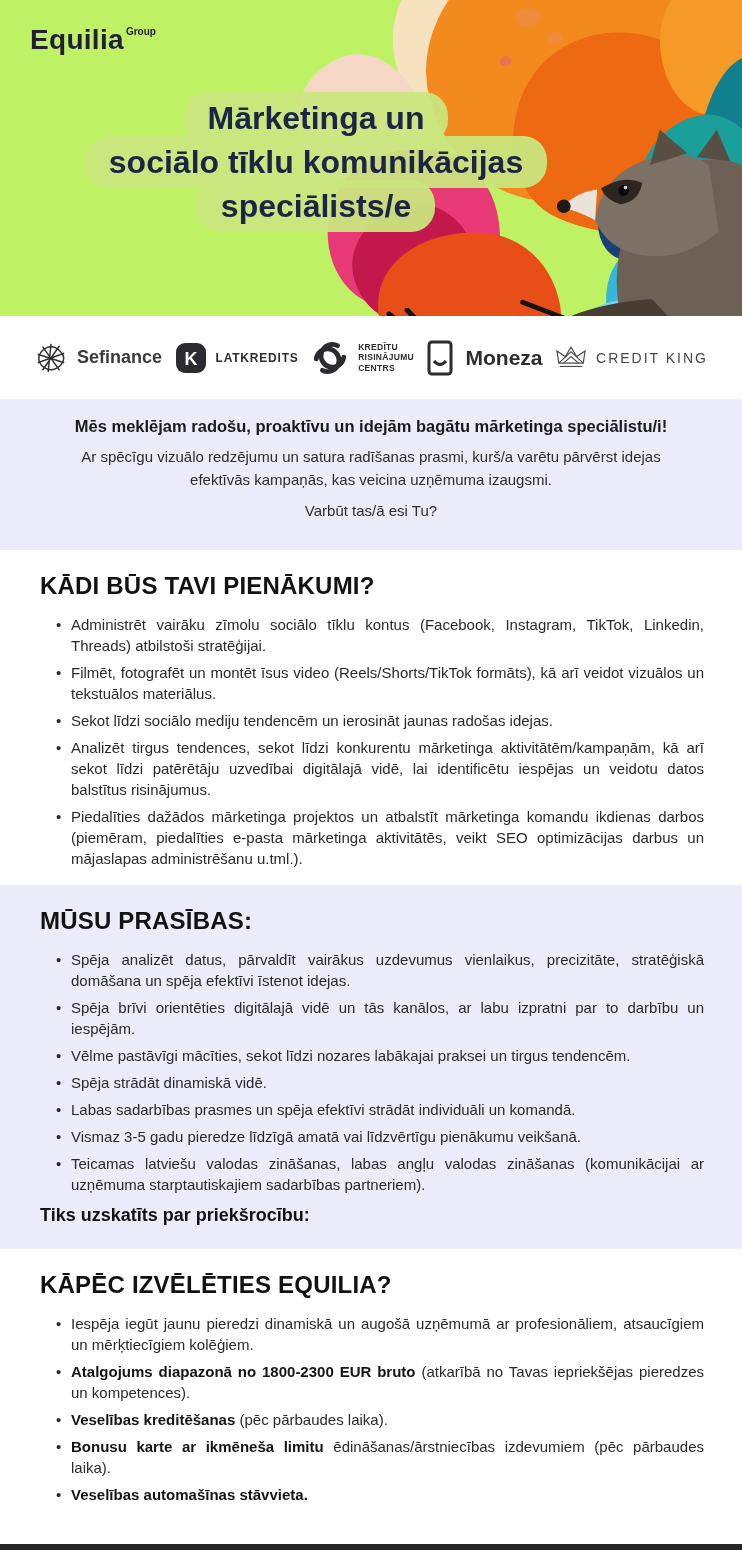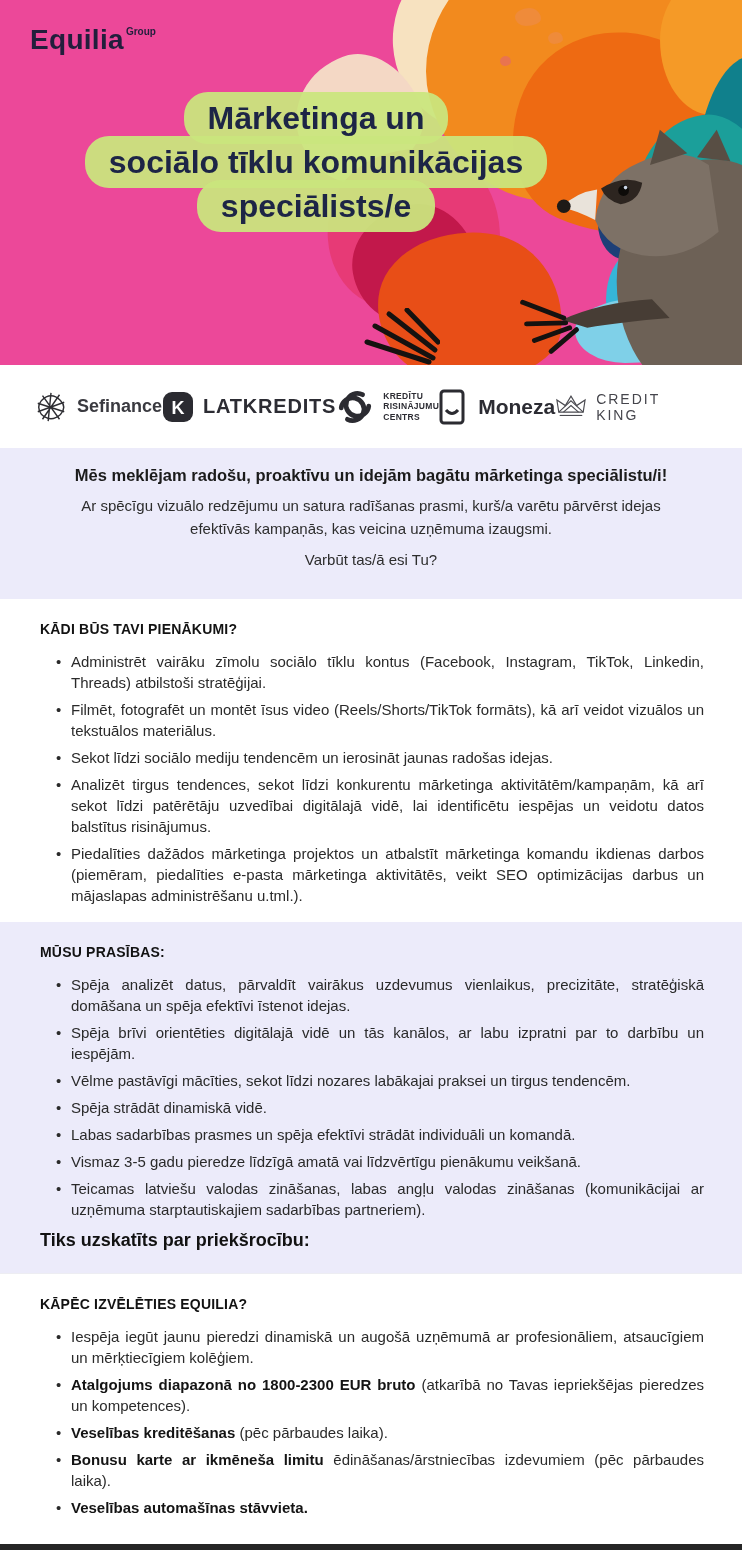--- a/index.html
+++ b/index.html
@@ -1,53 +1,53 @@
 <!DOCTYPE html>
 <html><head>
 <meta charset="utf-8">
 <style>
   html,body{margin:0;padding:0;background:#ffffff;}
   .page{position:relative;width:742px;height:1550px;overflow:hidden;background:#fff;
         font-family:"Liberation Sans",sans-serif;color:#262626;}
 
   
-  .hero{position:relative;height:365px;background:#ec4899;overflow:hidden;}
+  .hero{position:relative;height:316px;background:#bef264;overflow:hidden;}
   .brand{position:absolute;top:24px;left:30px;z-index:5;color:#221e3c;}
   .brand .brand-main{font-size:28px;font-weight:800;letter-spacing:.3px;}
   .brand .brand-sup{font-size:10px;font-weight:600;vertical-align:top;position:relative;top:2px;margin-left:2px;}
 
   .blob{position:absolute;border-radius:55% 45% 60% 40% / 50% 60% 40% 50%;}
 
   .title-stack{position:absolute;top:100px;left:0;width:608px;text-align:center;z-index:4;line-height:1;margin-left:12px;}
   .title-line{display:inline-block;background:rgba(202,229,125,.94);color:#1d2546;
               font-size:32px;font-weight:800;padding:10px 24px;border-radius:24px;margin-top:-8px;}
 
   .raccoon{position:absolute;right:-8px;top:68px;z-index:3;}
   .claws2{position:absolute;left:345px;top:308px;z-index:3;}
 
   
   .logos{height:83px;background:#fff;display:flex;align-items:center;justify-content:space-between;
          padding:0 34px;}
   .partner{display:flex;align-items:center;gap:9px;}
   .p-label{font-weight:700;font-size:18px;color:#3a3a40;}
-  .p-label.lk{font-size:20px;letter-spacing:.8px;font-weight:800;color:#2c2c33;}
+  .p-label.lk{font-size:12px;letter-spacing:.8px;font-weight:800;color:#2c2c33;}
   .p-label.moneza{font-size:21px;color:#2c2c33;}
   .p-label.ck{font-size:14px;font-weight:500;letter-spacing:2px;color:#45454c;}
   .krc-text{font-size:8.5px;font-weight:800;line-height:1.25;color:#2c2c33;letter-spacing:.3px;}
 
   
   .intro{background:#ecebfa;text-align:center;padding:18px 44px 16px;}
   .intro-h{font-size:16.5px;font-weight:800;color:#1b1b1b;margin:0 0 10px;}
   .intro-b{font-size:15px;line-height:1.5;color:#2d2d2d;margin:0 14px;}
   .intro-q{font-size:15px;color:#2d2d2d;margin-top:11px;}
 
   
   .sec{padding:22px 38px 10px 40px;background:#fff;}
   .sec.purple{background:#ecebfa;}
-  .sec h2{margin:0 0 14px;font-size:14px;font-weight:800;color:#121212;letter-spacing:.2px;}
+  .sec h2{margin:0 0 14px;font-size:24px;font-weight:800;color:#121212;letter-spacing:.2px;}
   .sec h3{margin:10px 0 12px;font-size:18px;font-weight:800;color:#121212;}
   ul.blist{list-style:none;margin:0;padding:0 0 0 16px;}
   ul.blist li{position:relative;padding-left:15px;font-size:15px;line-height:21px;margin-bottom:6px;
               color:#2a2a2a;text-align:justify;}
   ul.blist li::before{content:"\2022";position:absolute;left:0;top:0;color:#2a2a2a;}
   ul.blist li b{font-weight:700;color:#141414;}
   .sec.last{border-top:1px solid #ededf2;}
 
   .bottom-bar{position:absolute;left:0;bottom:0;width:100%;height:6px;background:#262626;}
 </style>

